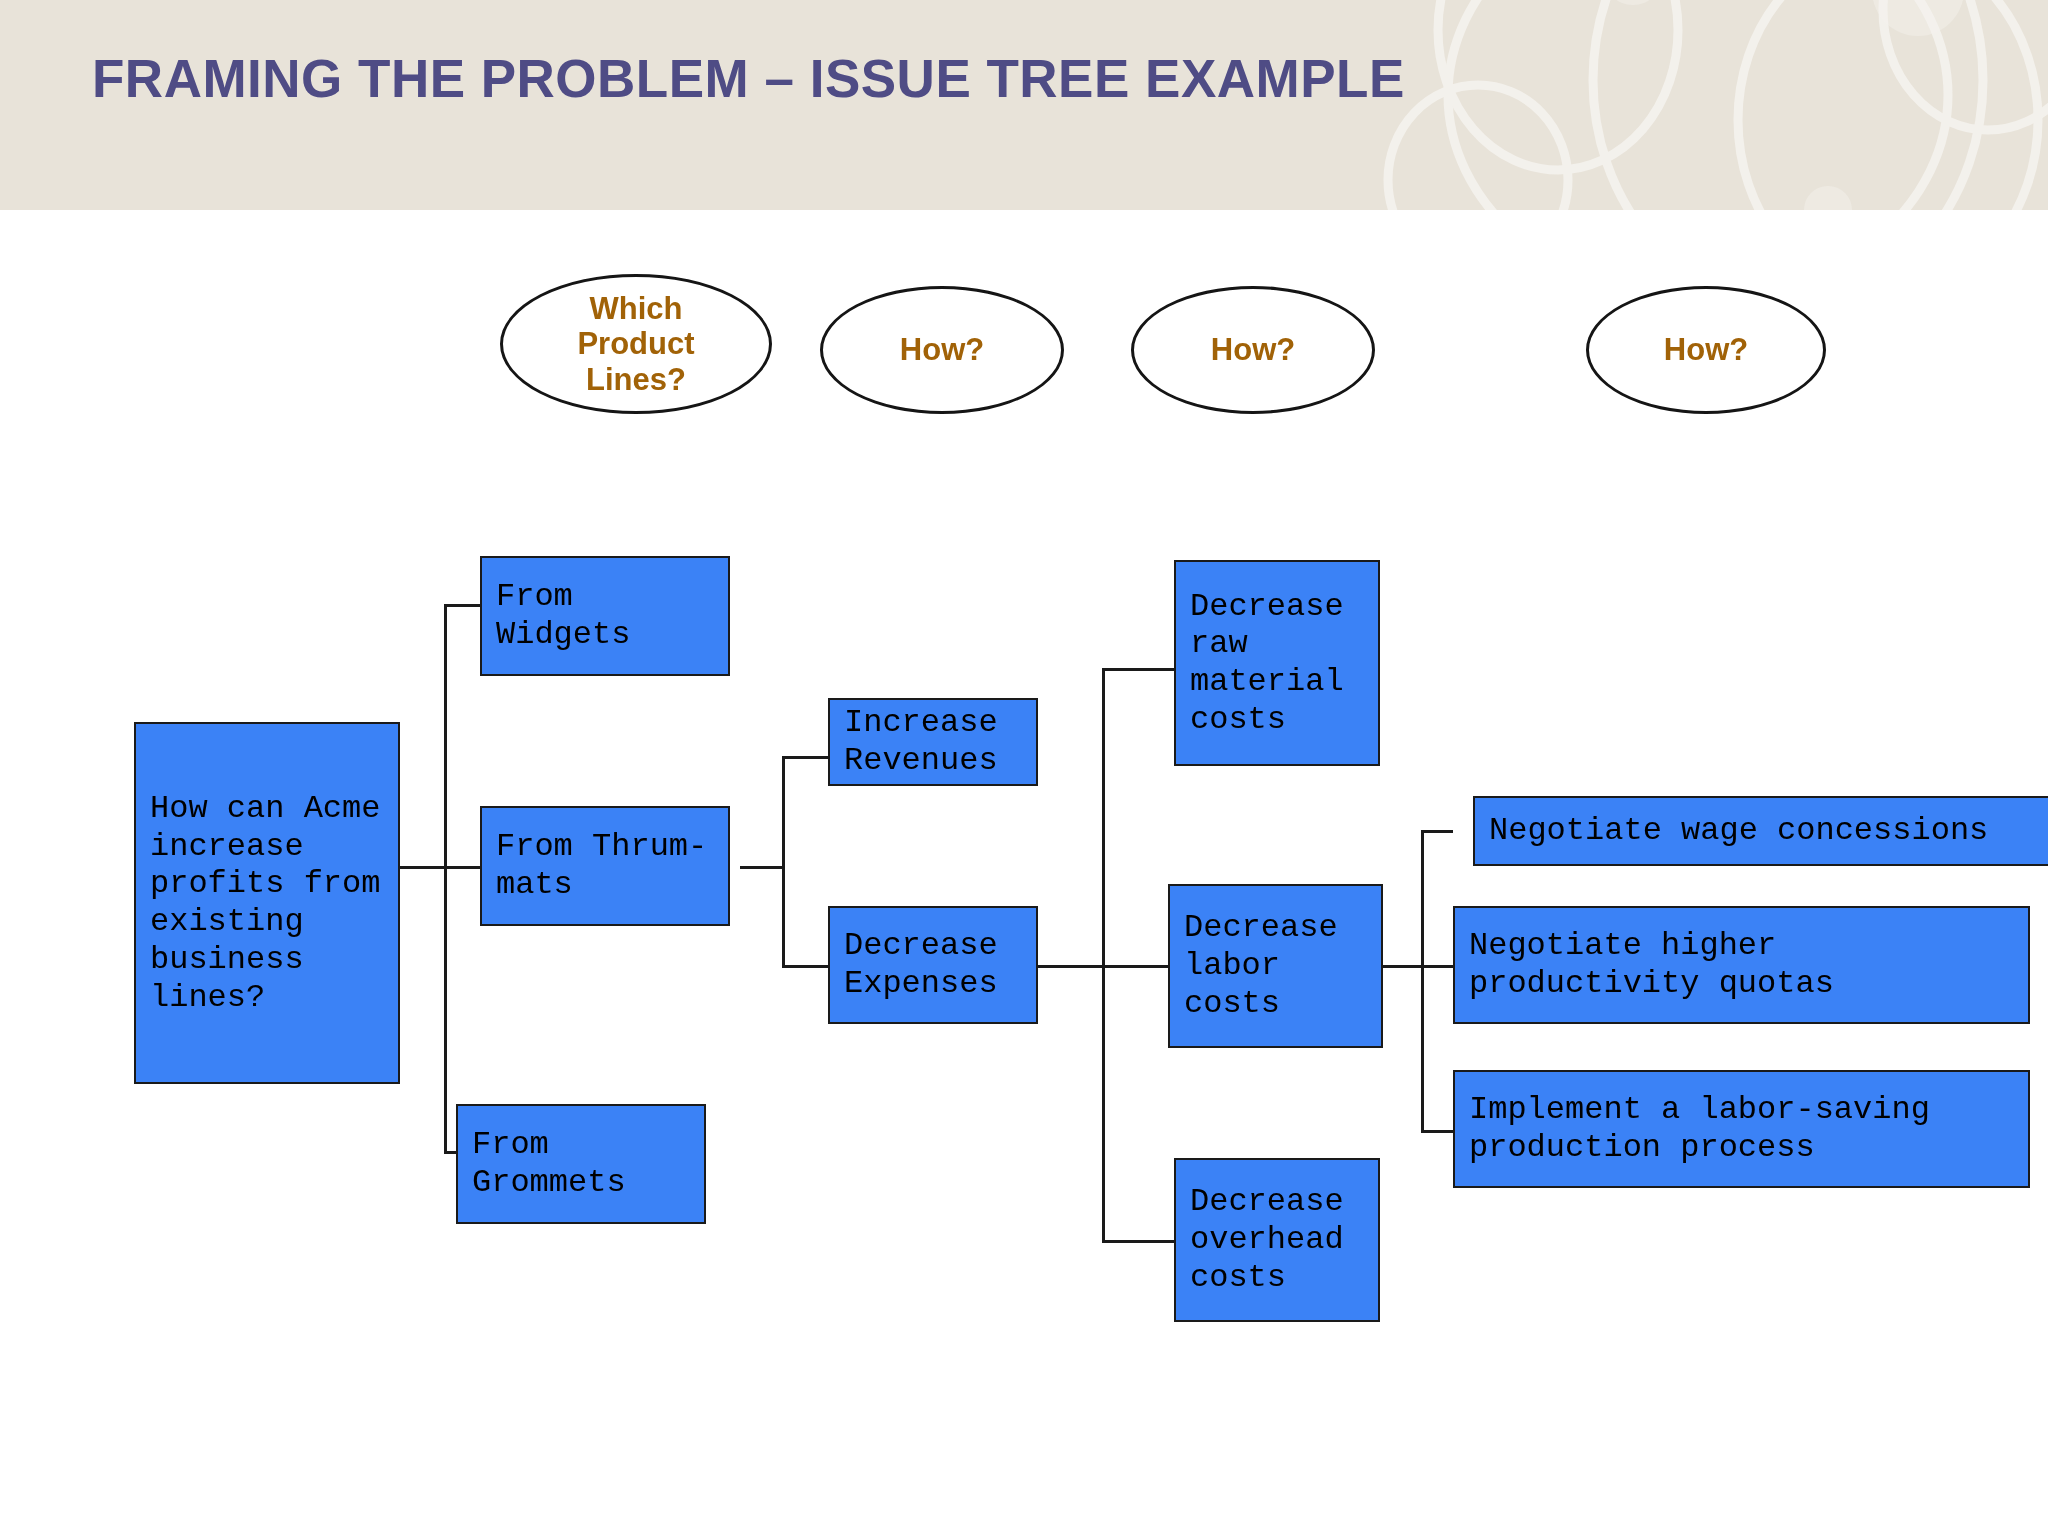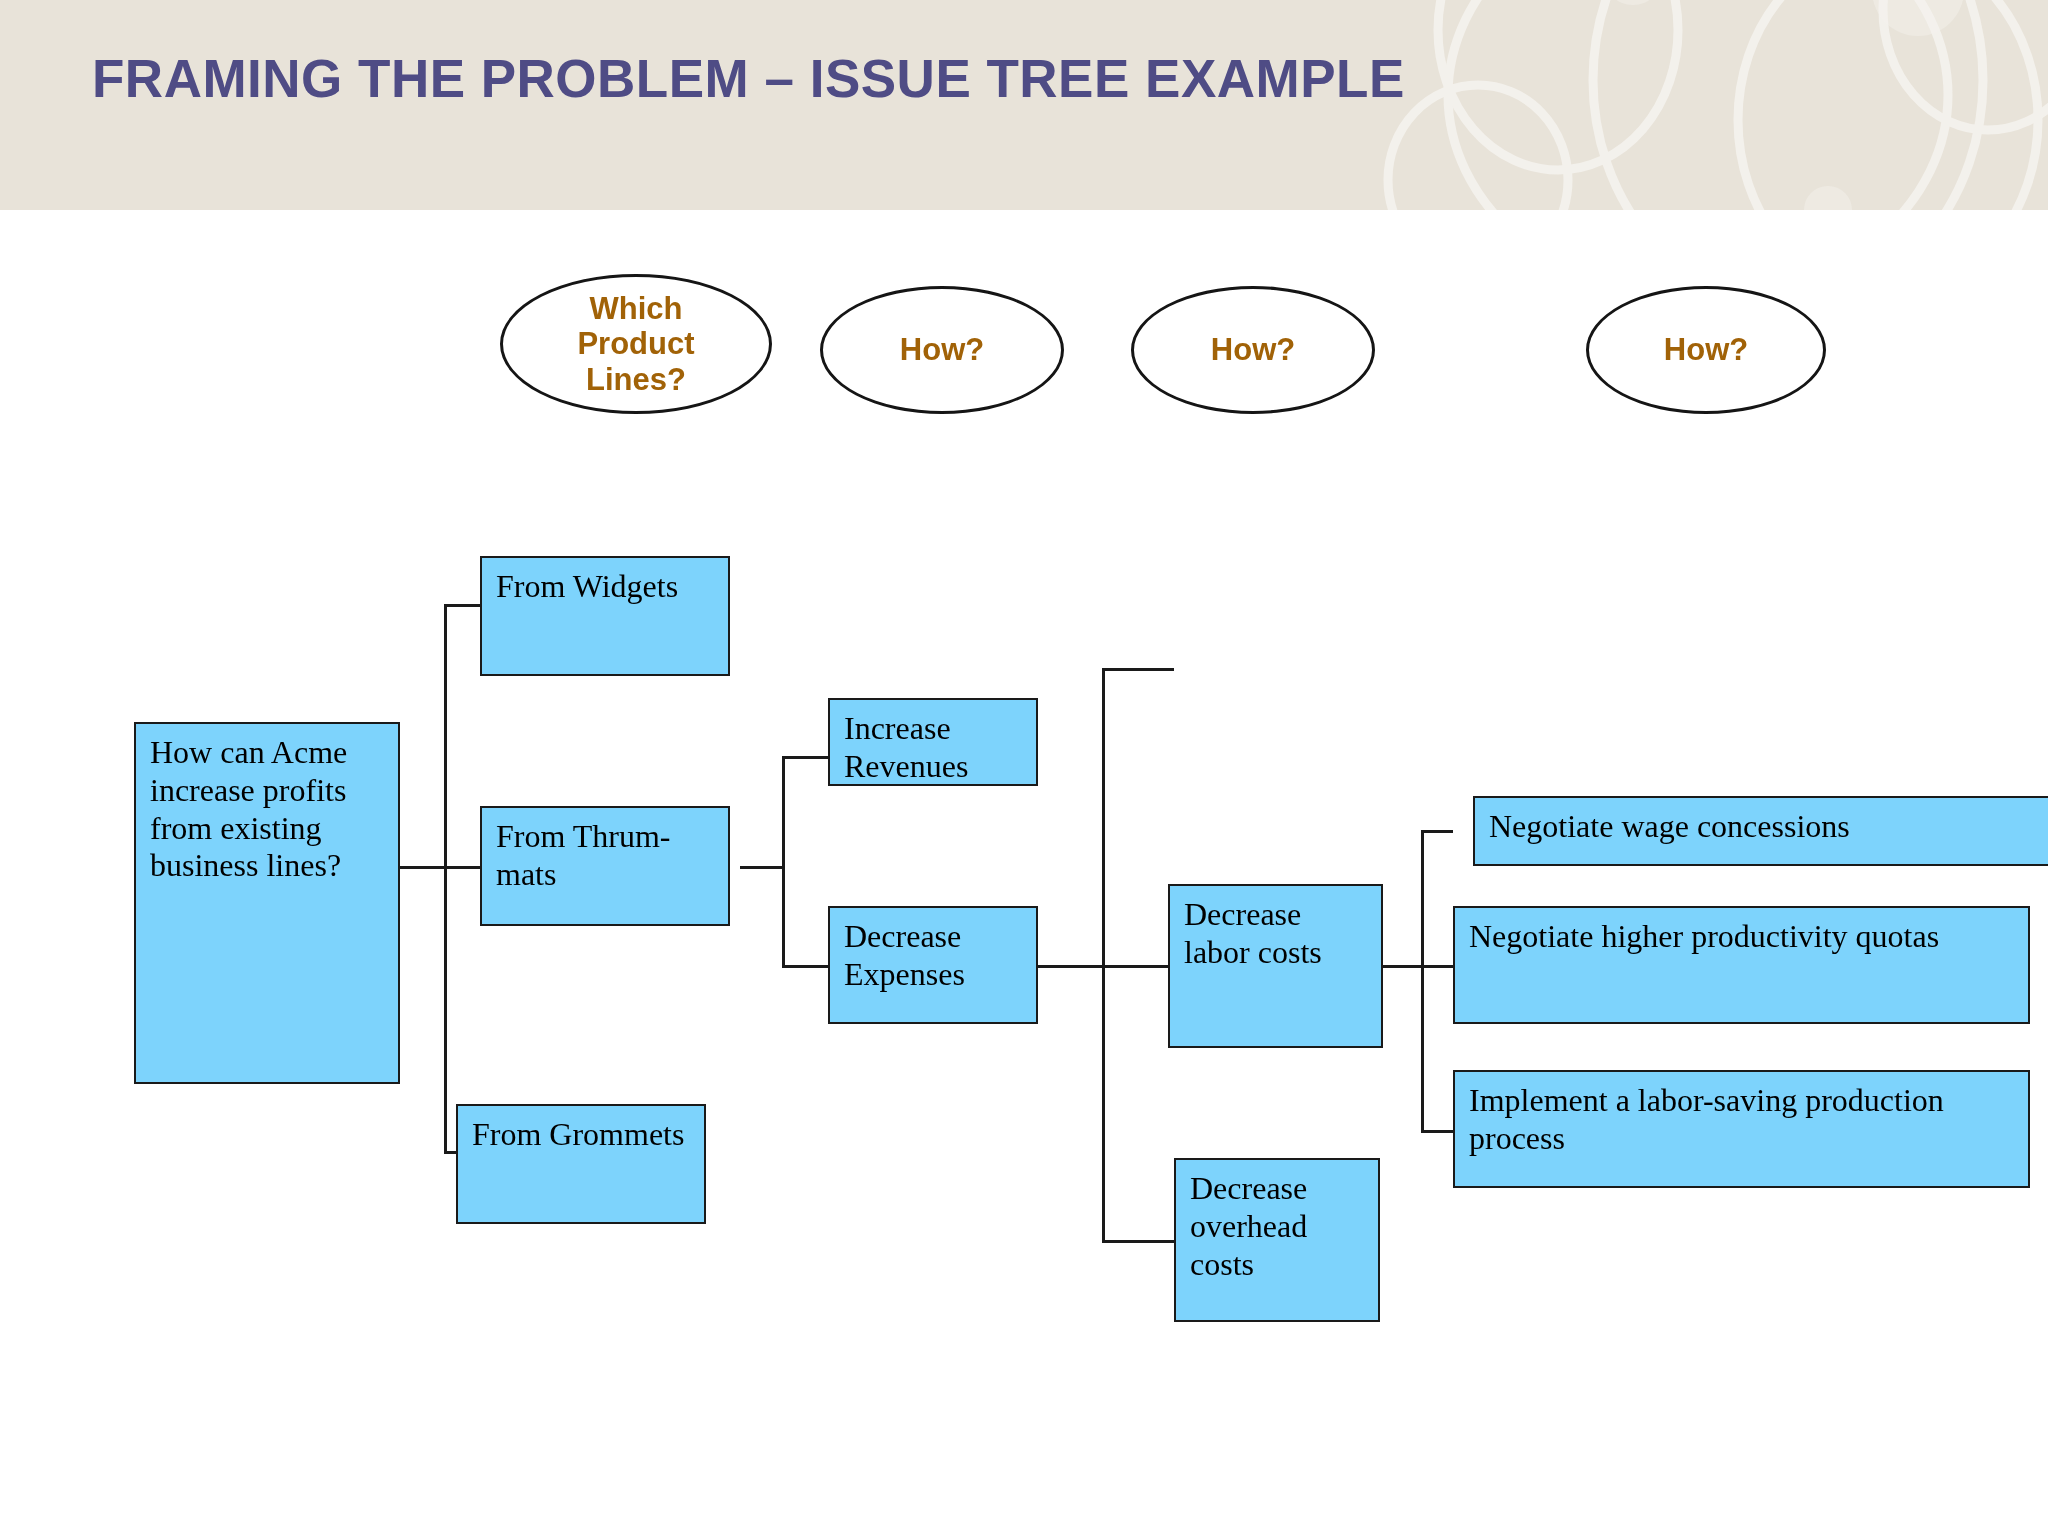--- a/index.html
+++ b/index.html
@@ -67,29 +67,30 @@
     font-size: 31px;
     line-height: 1.14;
     color: #a16207;
     box-sizing: border-box;
   }
 
   
   .node {
     position: absolute;
     border: 2px solid #1a1a1a;
-    background: #7dd3fc;
+    background: #3b82f6;
     box-sizing: border-box;
     color: #000000;
     font-size: 32px;
     line-height: 1.18;
     padding: 10px 14px;
     display: flex;
-    align-items: flex-start;
+    align-items: center;
     overflow: hidden;
+    font-family: Liberation Mono, monospace;
   }
   .node .txt {
     display: block;
     width: 100%;
   }
 
   
   .ln {
     position: absolute;
     background: #1a1a1a;
@@ -179,20 +180,23 @@
   </div>
 
   <div class="node" style="left:828px; top:698px; width:210px; height:88px;">
     <span class="txt">Increase Revenues</span>
   </div>
 
   <div class="node" style="left:828px; top:906px; width:210px; height:118px;">
     <span class="txt">Decrease Expenses</span>
   </div>
 
+  <div class="node" style="left:1174px; top:560px; width:206px; height:206px;">
+    <span class="txt">Decrease raw material costs</span>
+  </div>
 
   <div class="node" style="left:1168px; top:884px; width:215px; height:164px;">
     <span class="txt">Decrease labor costs</span>
   </div>
 
   <div class="node" style="left:1174px; top:1158px; width:206px; height:164px;">
     <span class="txt">Decrease overhead costs</span>
   </div>
 
   <div class="node" style="left:1453px; top:796px; width:577px; height:70px;margin-left:20px;">

